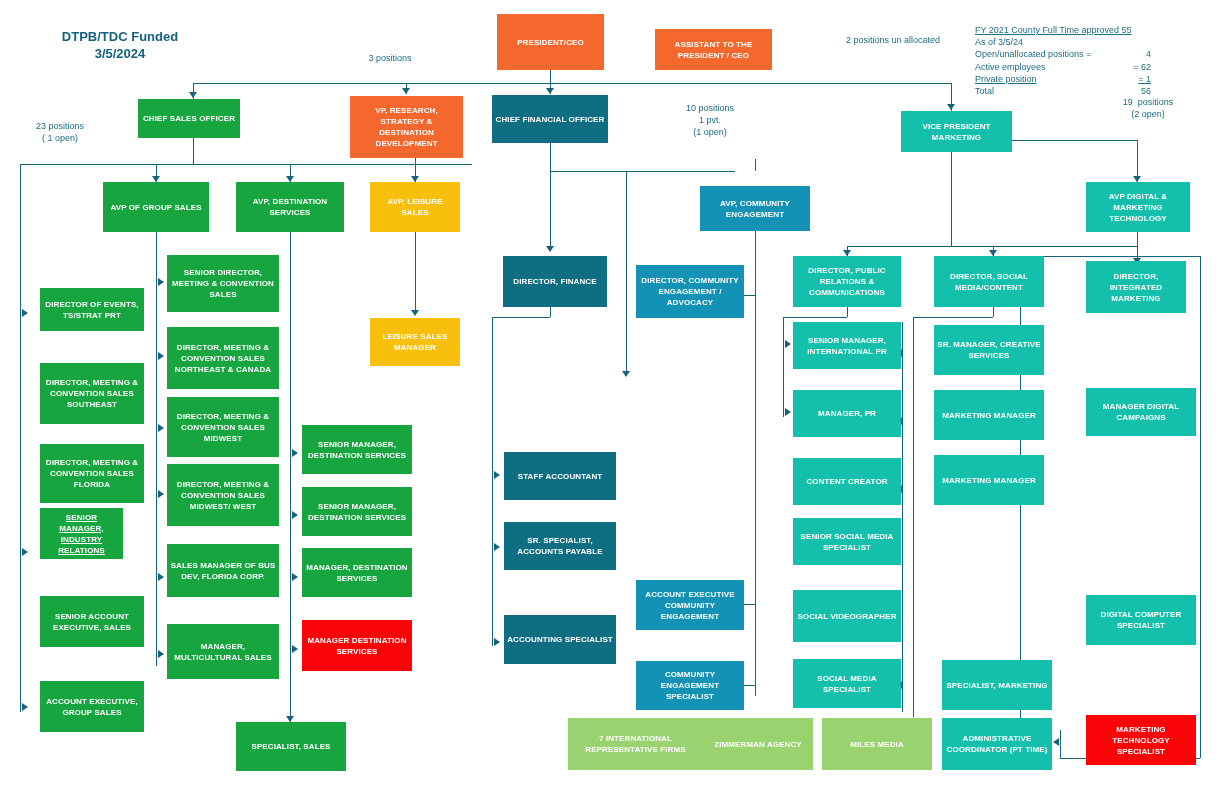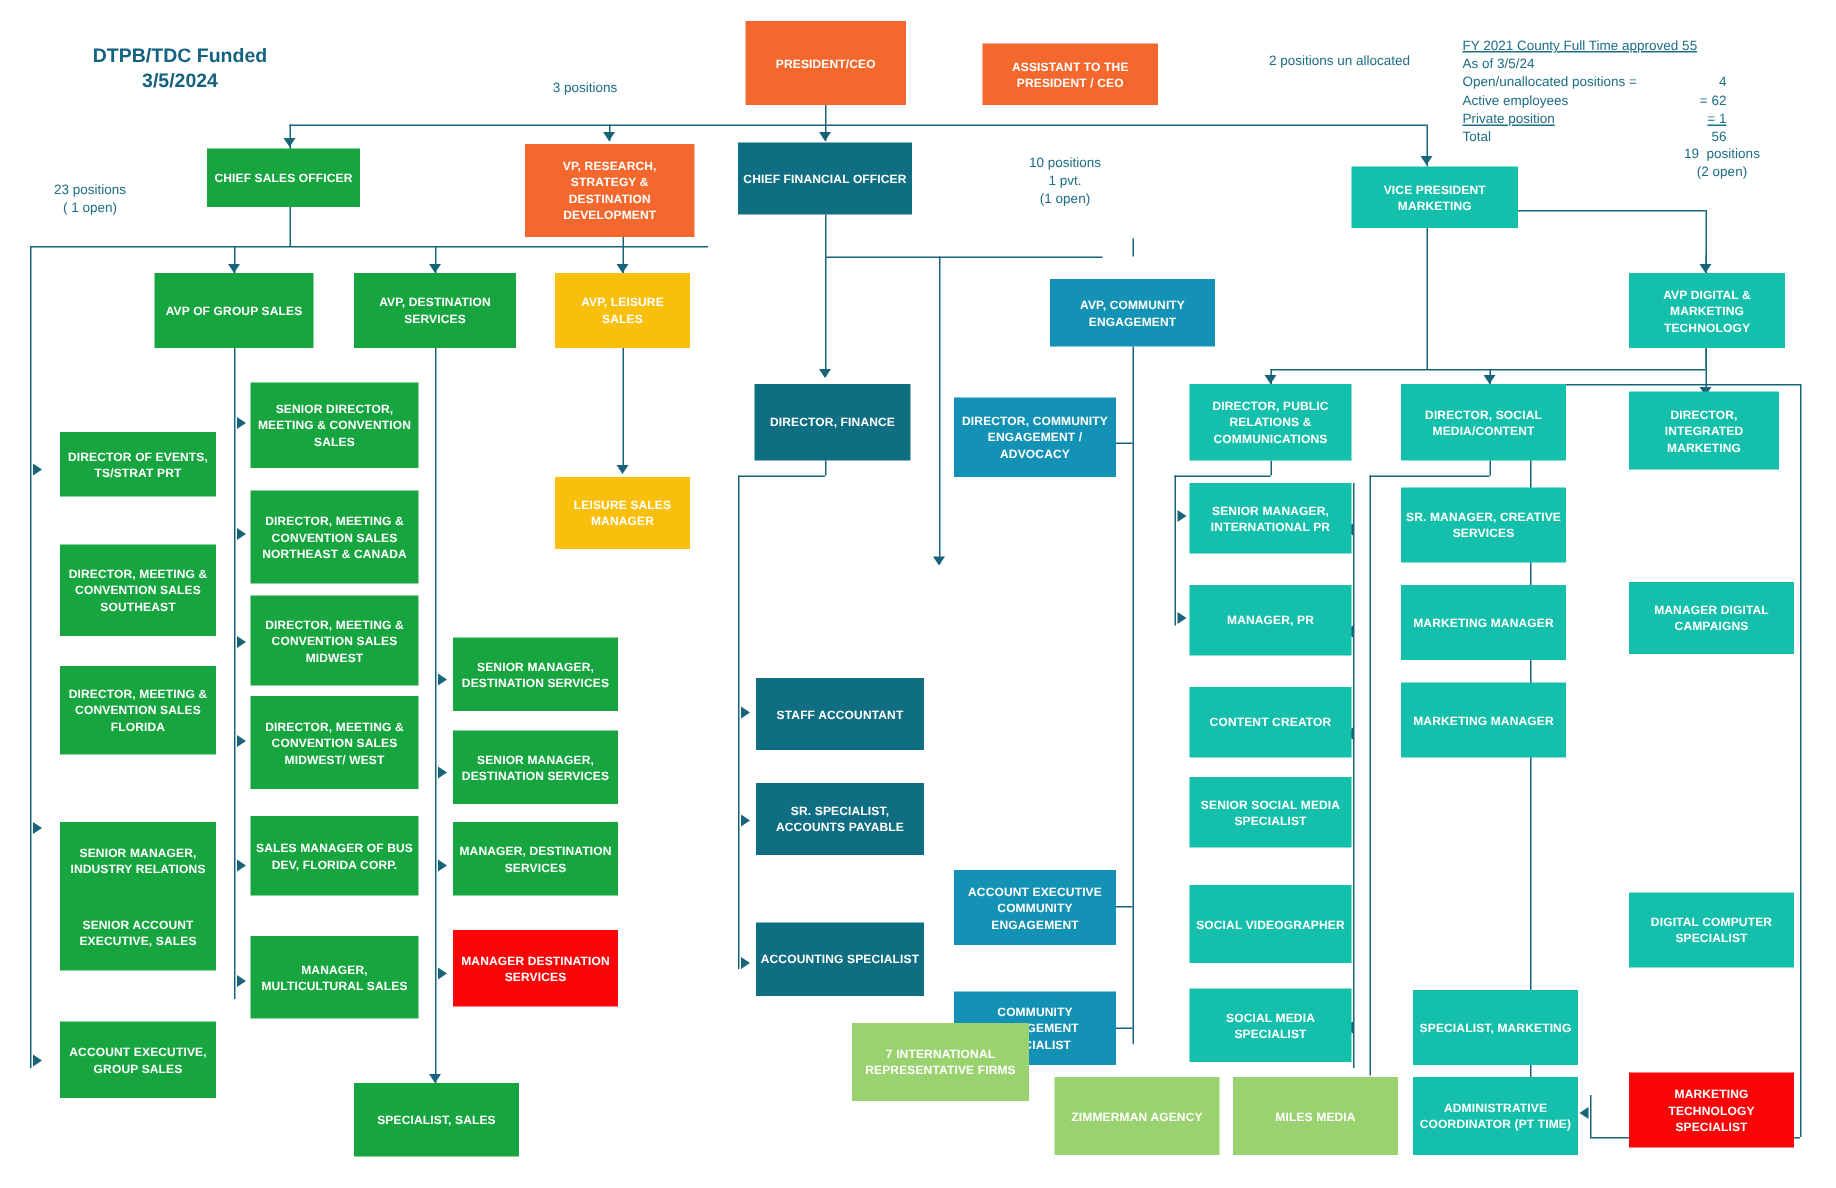--- a/index.html
+++ b/index.html
@@ -246,21 +246,21 @@
 
   <div class="node c-green" style="left:40px;top:288px;width:104px;height:43px;">
     <span>DIRECTOR OF EVENTS, TS/STRAT PRT</span>
   </div>
   <div class="node c-green" style="left:40px;top:363px;width:104px;height:61px;">
     <span>DIRECTOR, MEETING &amp; CONVENTION SALES SOUTHEAST</span>
   </div>
   <div class="node c-green" style="left:40px;top:444px;width:104px;height:59px;">
     <span>DIRECTOR, MEETING &amp; CONVENTION SALES FLORIDA</span>
   </div>
-  <div class="node c-green" style="left:40px;top:548px;width:104px;height:51px;">
+  <div class="node c-green" style="left:40px;top:508px;width:83px;height:51px;text-decoration:underline;">
     <span>SENIOR MANAGER, INDUSTRY RELATIONS</span>
   </div>
   <div class="node c-green" style="left:40px;top:596px;width:104px;height:51px;">
     <span>SENIOR ACCOUNT EXECUTIVE, SALES</span>
   </div>
   <div class="node c-green" style="left:40px;top:681px;width:104px;height:51px;">
     <span>ACCOUNT EXECUTIVE, GROUP SALES</span>
   </div>
 
   <div class="node c-green" style="left:167px;top:255px;width:112px;height:57px;">
@@ -372,21 +372,21 @@
   <div class="node c-turq" style="left:1086px;top:595px;width:110px;height:50px;">
     <span>DIGITAL COMPUTER SPECIALIST</span>
   </div>
   <div class="node c-turq" style="left:1086px;top:388px;width:110px;height:48px;">
     <span>MANAGER DIGITAL CAMPAIGNS</span>
   </div>
   <div class="node c-red" style="left:1086px;top:715px;width:110px;height:50px;">
     <span>MARKETING TECHNOLOGY SPECIALIST</span>
   </div>
 
-  <div class="node c-lgreen" style="left:568px;top:682px;width:118px;height:52px;">
+  <div class="node c-lgreen" style="left:568px;top:718px;width:135px;height:52px;">
     <span>7 INTERNATIONAL REPRESENTATIVE FIRMS</span>
   </div>
   <div class="node c-lgreen" style="left:703px;top:718px;width:110px;height:52px;">
     <span>ZIMMERMAN AGENCY</span>
   </div>
   <div class="node c-lgreen" style="left:822px;top:718px;width:110px;height:52px;">
     <span>MILES MEDIA</span>
   </div>
 
 </div>

